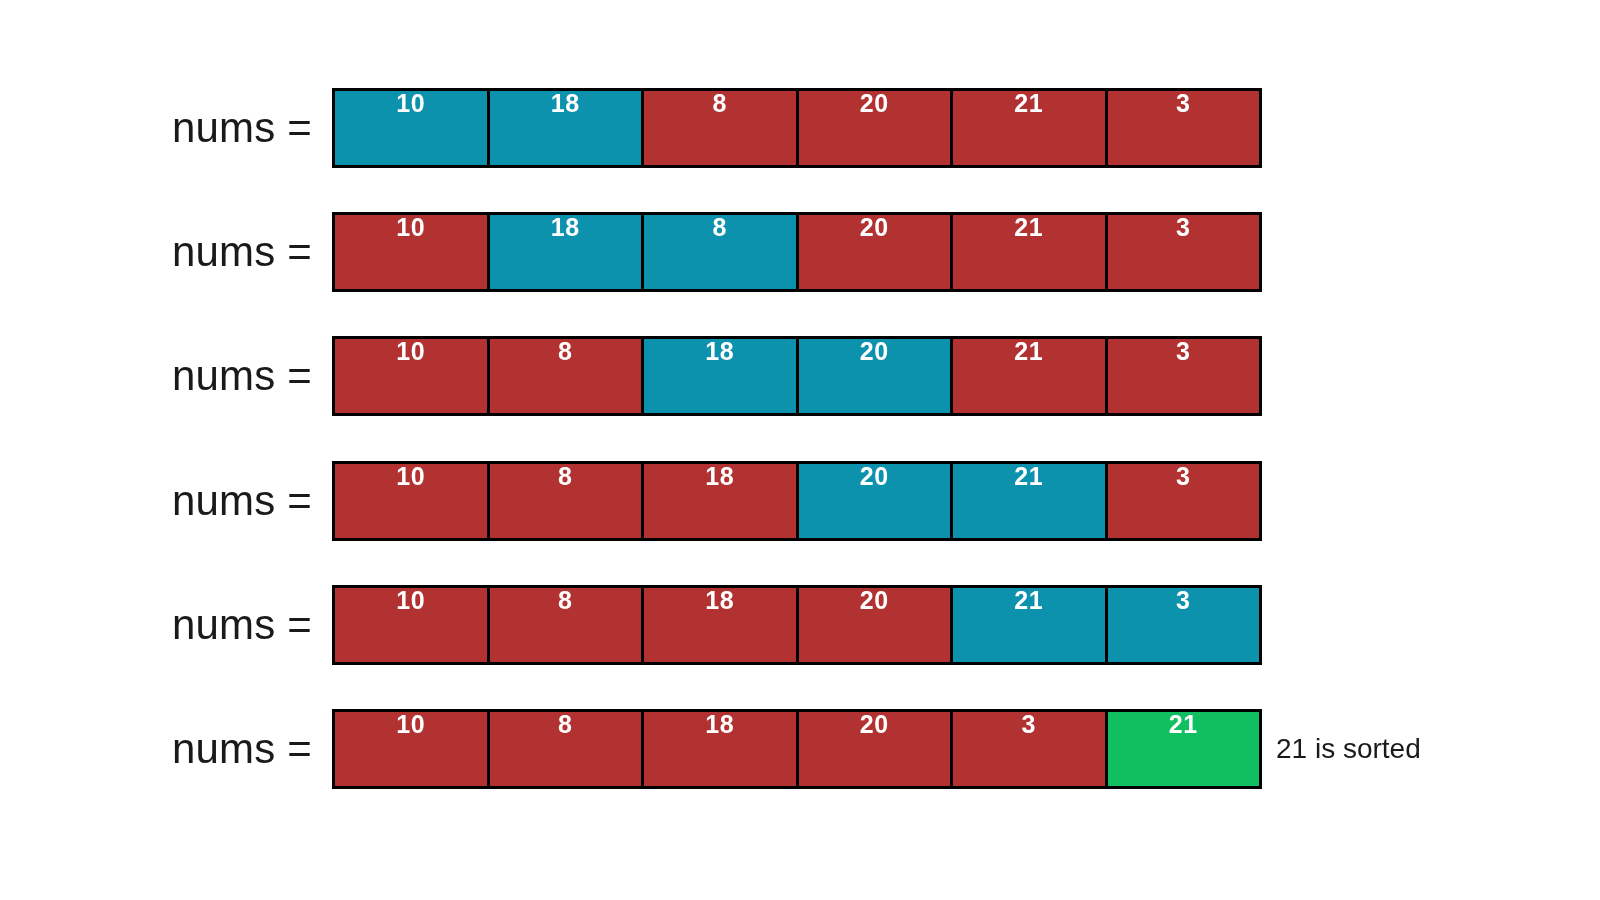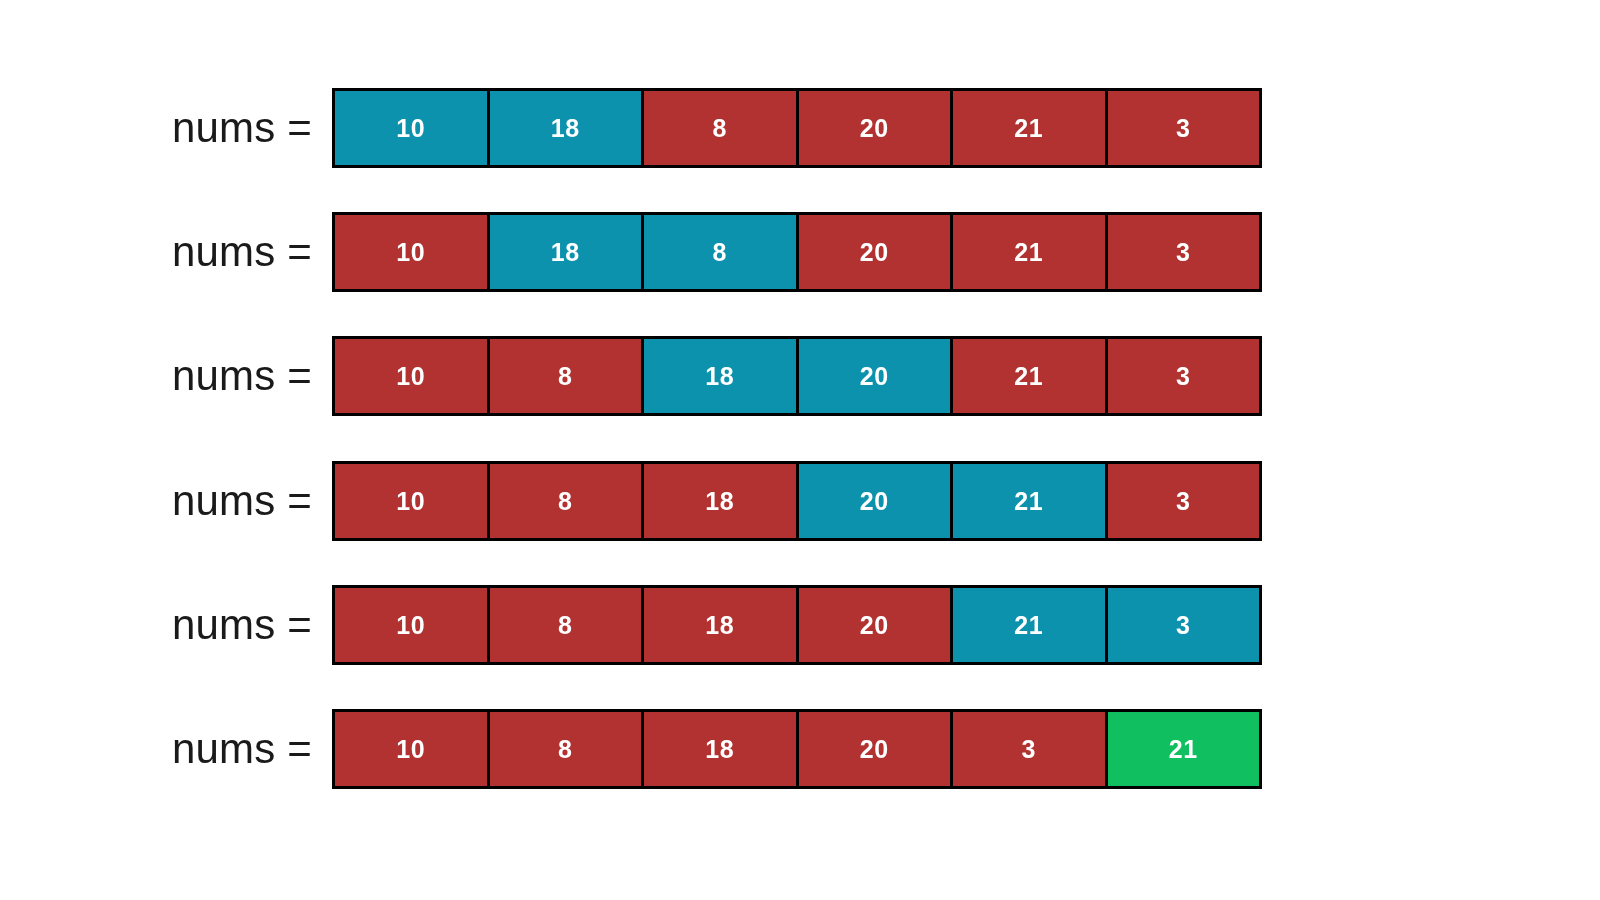--- a/index.html
+++ b/index.html
@@ -52,21 +52,20 @@
     display: flex;
     border: 3px solid #000000;
     box-sizing: border-box;
     background: #000000;
   }
 
   .cell {
     flex: 1 1 0;
     position: relative;
     display: flex;
-    align-items: center;
     justify-content: center;
     border-right: 3px solid #000000;
     box-sizing: border-box;
   }
   .cell:last-child {
     border-right: none;
   }
 
   .cell-value {
     font-family: "Liberation Sans", sans-serif;
@@ -225,14 +224,15 @@
         <div class="cell" style="background: rgb(177, 50, 48);">
           <span class="cell-value">20</span>
         </div>
         <div class="cell" style="background: rgb(177, 50, 48);">
           <span class="cell-value">3</span>
         </div>
         <div class="cell" style="background: rgb(16, 191, 96);">
           <span class="cell-value">21</span>
         </div>
       </div>
+      <div class="annotation">21 is sorted</div>
     </div>
   </div>
 
 </body></html>

